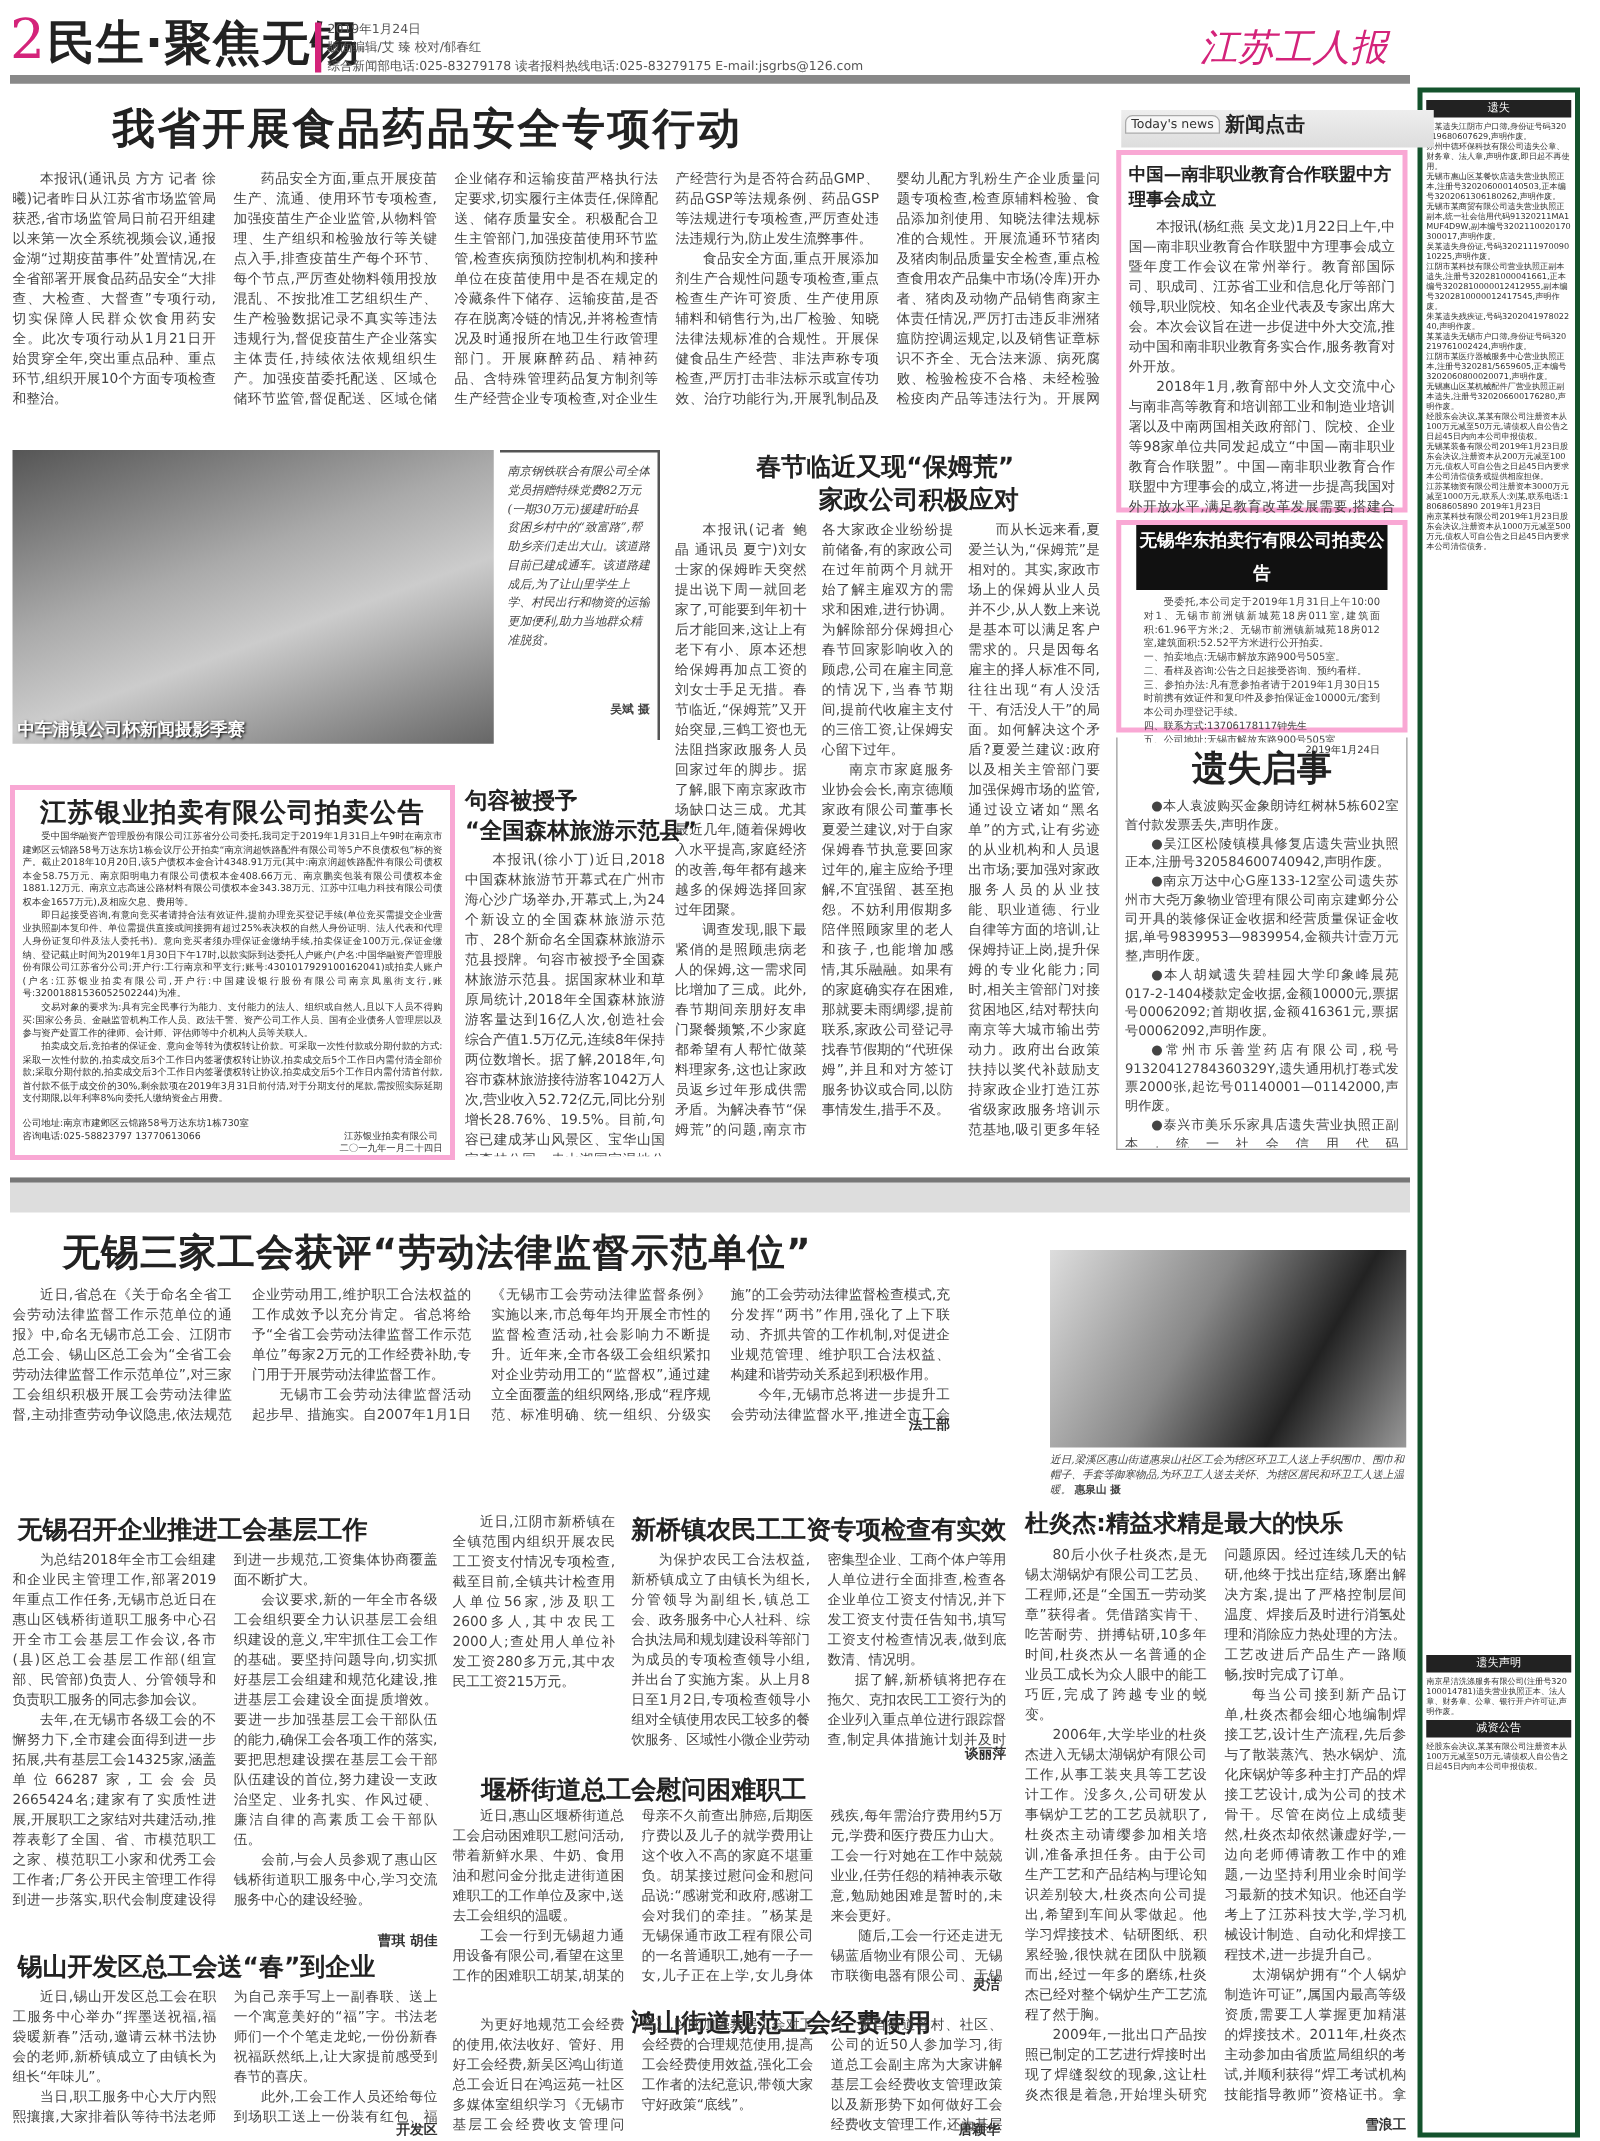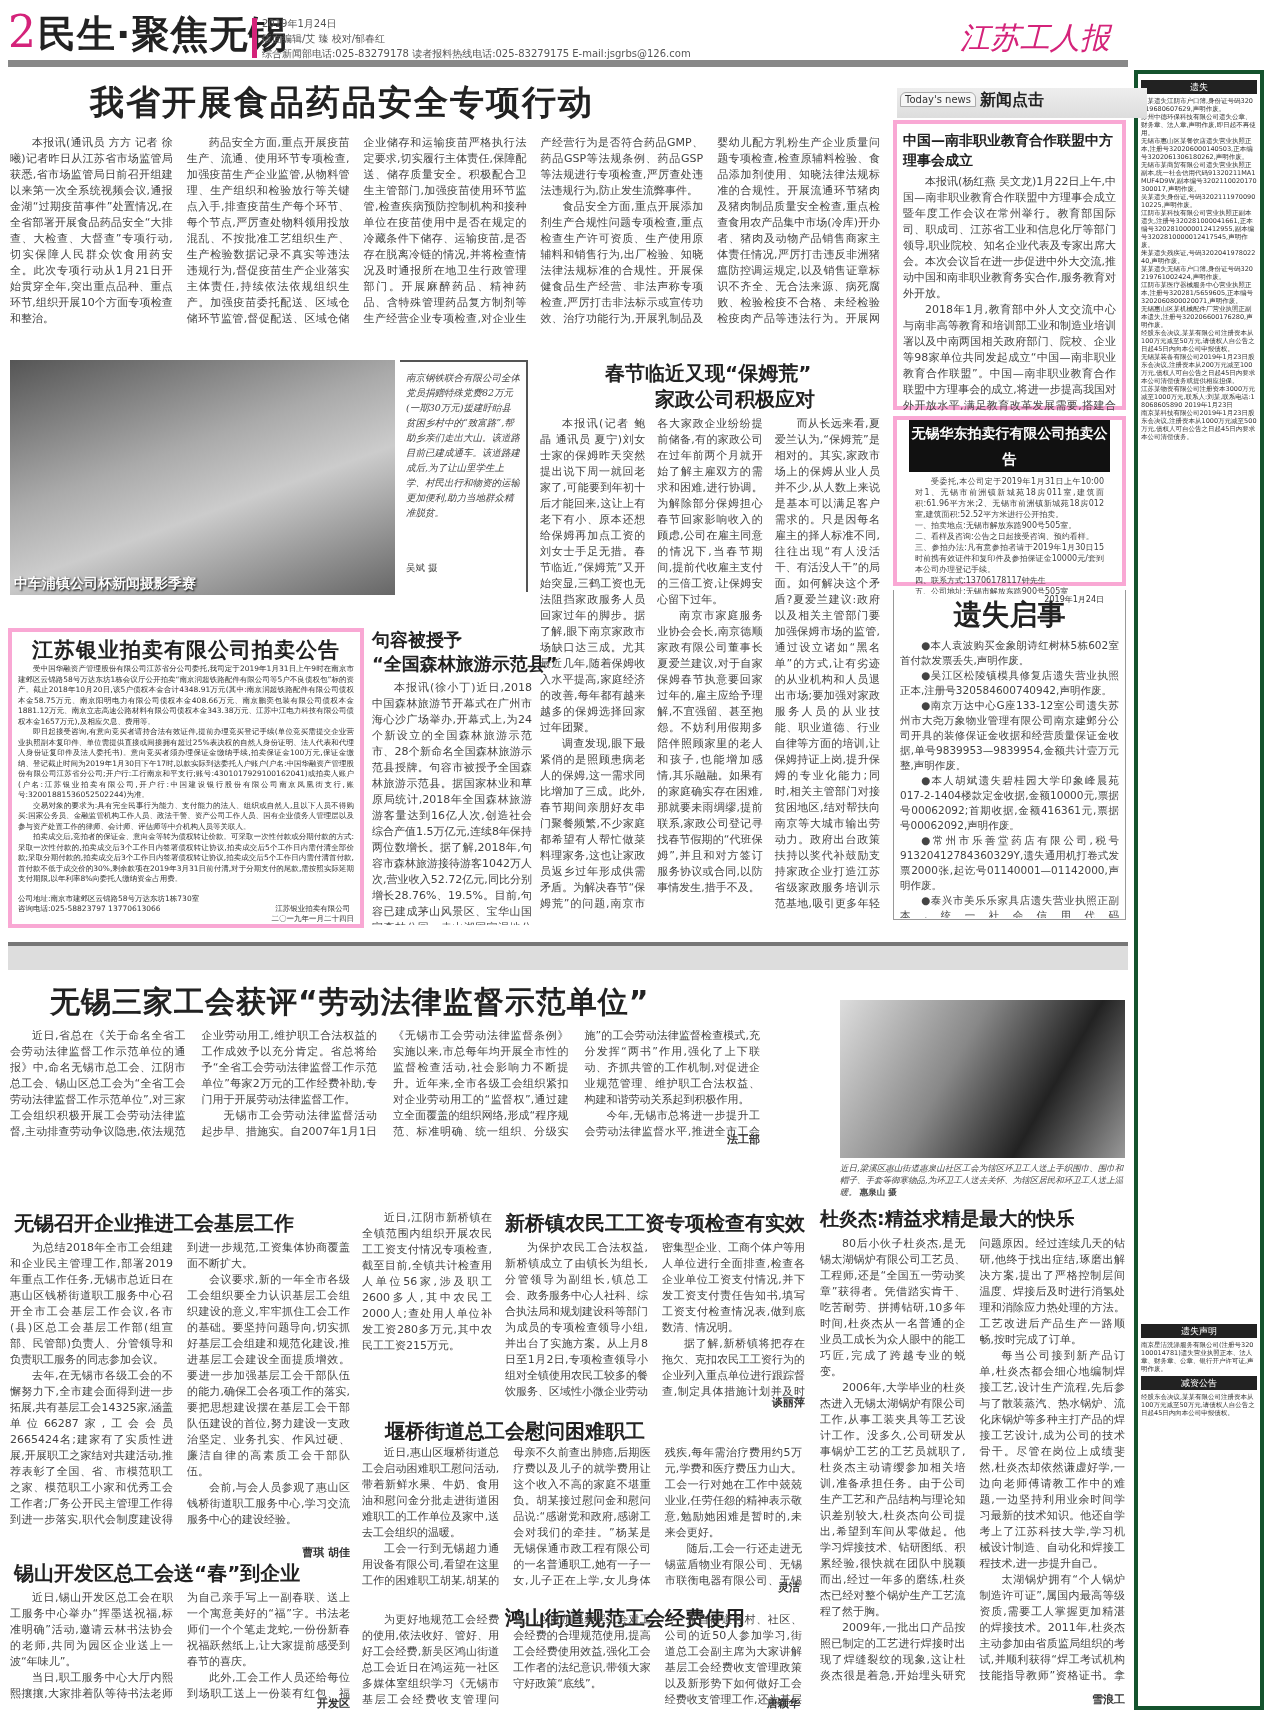--- a/index.html
+++ b/index.html
@@ -102,21 +102,21 @@
     <p>●本人胡斌遗失碧桂园大学印象峰晨苑017-2-1404楼款定金收据,金额10000元,票据号00062092;首期收据,金额416361元,票据号00062092,声明作废。</p>
     <p>●常州市乐善堂药店有限公司,税号91320412784360329Y,遗失通用机打卷式发票2000张,起讫号01140001—01142000,声明作废。</p>
     <p>●泰兴市美乐乐家具店遗失营业执照正副本,统一社会信用代码92321283MA1NWMU056,正本编号321283000201705020027,副本编号321283000201705020029,声明作废。</p>
   </div>
 </div>
 
 <div class="abs photo" style="left:10px;top:360px;width:385px;height:235px"></div>
 <div class="abs" style="left:14px;top:575px;font-size:14px;color:#fff;font-weight:bold;text-shadow:1px 1px 2px #000">中车浦镇公司杯新闻摄影季赛</div>
 <div class="abs" style="left:400px;top:360px;width:128px;height:232px;border-top:2px solid #555;border-right:2px solid #555;padding:8px 6px;font-family:'DejaVu Serif',serif;font-style:italic;font-size:9.5px;line-height:15px;color:#444;overflow:hidden">
   <div style="height:190px;overflow:hidden">南京钢铁联合有限公司全体党员捐赠特殊党费82万元(一期30万元)援建盱眙县贫困乡村中的“致富路”,帮助乡亲们走出大山。该道路目前已建成通车。该道路建成后,为了让山里学生上学、村民出行和物资的运输更加便利,助力当地群众精准脱贫。</div>
-  <div style="text-align:left;font-style:normal;font-weight:normal">吴斌 摄</div>
+  <div style="text-align:right;font-style:normal;font-weight:bold">吴斌 摄</div>
 </div>
 
 <div class="abs headline" style="left:605px;top:360px;font-size:20px;text-align:left;width:260px">春节临近又现“保姆荒”</div>
 <div class="abs headline" style="left:605px;top:386px;font-size:20px;text-align:center;width:260px">家政公司积极应对</div>
 <div class="abs col" style="left:540px;top:416px;width:340px;height:510px;column-count:3;column-gap:12px">
   <p>本报讯(记者 鲍晶 通讯员 夏宁)刘女士家的保姆昨天突然提出说下周一就回老家了,可能要到年初十后才能回来,这让上有老下有小、原本还想给保姆再加点工资的刘女士手足无措。春节临近,“保姆荒”又开始突显,三鹤工资也无法阻挡家政服务人员回家过年的脚步。据了解,眼下南京家政市场缺口达三成。尤其最近几年,随着保姆收入水平提高,家庭经济的改善,每年都有越来越多的保姆选择回家过年团聚。</p>
   <p>调查发现,眼下最紧俏的是照顾患病老人的保姆,这一需求同比增加了三成。此外,春节期间亲朋好友串门聚餐频繁,不少家庭都希望有人帮忙做菜料理家务,这也让家政员返乡过年形成供需矛盾。为解决春节“保姆荒”的问题,南京市各大家政企业纷纷提前储备,有的家政公司在过年前两个月就开始了解主雇双方的需求和困难,进行协调。为解除部分保姆担心春节回家影响收入的顾虑,公司在雇主同意的情况下,当春节期间,提前代收雇主支付的三倍工资,让保姆安心留下过年。</p>
   <p>南京市家庭服务业协会会长,南京德顺家政有限公司董事长夏爱兰建议,对于自家保姆春节执意要回家过年的,雇主应给予理解,不宜强留、甚至抱怨。不妨利用假期多陪伴照顾家里的老人和孩子,也能增加感情,其乐融融。如果有的家庭确实存在困难,那就要未雨绸缪,提前联系,家政公司登记寻找春节假期的“代班保姆”,并且和对方签订服务协议或合同,以防事情发生,措手不及。</p>
   <p>而从长远来看,夏爱兰认为,“保姆荒”是相对的。其实,家政市场上的保姆从业人员并不少,从人数上来说是基本可以满足客户需求的。只是因每名雇主的择人标准不同,往往出现“有人没活干、有活没人干”的局面。如何解决这个矛盾?夏爱兰建议:政府以及相关主管部门要加强保姆市场的监管,通过设立诸如“黑名单”的方式,让有劣迹的从业机构和人员退出市场;要加强对家政服务人员的从业技能、职业道德、行业自律等方面的培训,让保姆持证上岗,提升保姆的专业化能力;同时,相关主管部门对接贫困地区,结对帮扶向南京等大城市输出劳动力。政府出台政策扶持以奖代补鼓励支持家政企业打造江苏省级家政服务培训示范基地,吸引更多年轻人从事家政行业,以品牌的力量影响带动家政行业,以满足更高的市场需求。</p>
 </div>
@@ -194,21 +194,21 @@
   <p>2006年,大学毕业的杜炎杰进入无锡太湖锅炉有限公司工作,从事工装夹具等工艺设计工作。没多久,公司研发从事锅炉工艺的工艺员就职了,杜炎杰主动请缨参加相关培训,准备承担任务。由于公司生产工艺和产品结构与理论知识差别较大,杜炎杰向公司提出,希望到车间从零做起。他学习焊接技术、钻研图纸、积累经验,很快就在团队中脱颖而出,经过一年多的磨练,杜炎杰已经对整个锅炉生产工艺流程了然于胸。</p>
   <p>2009年,一批出口产品按照已制定的工艺进行焊接时出现了焊缝裂纹的现象,这让杜炎杰很是着急,开始埋头研究问题原因。经过连续几天的钻研,他终于找出症结,琢磨出解决方案,提出了严格控制层间温度、焊接后及时进行消氢处理和消除应力热处理的方法。工艺改进后产品生产一路顺畅,按时完成了订单。</p>
   <p>每当公司接到新产品订单,杜炎杰都会细心地编制焊接工艺,设计生产流程,先后参与了散装蒸汽、热水锅炉、流化床锅炉等多种主打产品的焊接工艺设计,成为公司的技术骨干。尽管在岗位上成绩斐然,杜炎杰却依然谦虚好学,一边向老师傅请教工作中的难题,一边坚持利用业余时间学习最新的技术知识。他还自学考上了江苏科技大学,学习机械设计制造、自动化和焊接工程技术,进一步提升自己。</p>
   <p>太湖锅炉拥有“个人锅炉制造许可证”,属国内最高等级资质,需要工人掌握更加精湛的焊接技术。2011年,杜炎杰主动参加由省质监局组织的考试,并顺利获得“焊工考试机构技能指导教师”资格证书。拿到证书后,杜炎杰立刻开始“传帮带”,车间里经常能看到他耐着高温、粉尘,手把手教工人操作的场景,年纪轻轻的他俨然已经是公司的“老师傅”。</p>
 
 </div>
 <div class="abs sign" style="left:1040px;top:1692px;width:85px">雪浪工</div>
 
 <div class="abs headline" style="left:14px;top:1560px;font-size:20px">锡山开发区总工会送“春”到企业</div>
 <div class="abs col" style="left:10px;top:1590px;width:340px;height:120px;column-count:2;column-gap:14px">
-  <p>近日,锡山开发区总工会在职工服务中心举办“挥墨送祝福,标准明确”活动,邀请云林书法协会的老师,共同为园区企业送上一波“年味儿”。</p>
+  <p>近日,锡山开发区总工会在职工服务中心举办“挥墨送祝福,福袋暖新春”活动,邀请云林书法协会的老师,新桥镇成立了由镇长为组长“年味儿”。</p>
   <p>当日,职工服务中心大厅内熙熙攘攘,大家排着队等待书法老师为自己亲手写上一副春联、送上一个寓意美好的“福”字。书法老师们一个个笔走龙蛇,一份份新春祝福跃然纸上,让大家提前感受到春节的喜庆。</p>
   <p>此外,工会工作人员还给每位到场职工送上一份装有红包、福字贴的新年福袋。大家纷纷在新年卡片上写下自己对亲朋好友的祝福和对2019年的期许。</p>
 </div>
 <div class="abs sign" style="left:260px;top:1696px;width:90px">开发区</div>
 
 <div class="abs headline" style="left:505px;top:1605px;font-size:20px">鸿山街道规范工会经费使用</div>
 <div class="abs col" style="left:362px;top:1612px;width:440px;height:98px;column-count:3;column-gap:14px;padding-top:0">
   <p>为更好地规范工会经费的使用,依法收好、管好、用好工会经费,新吴区鸿山街道总工会近日在鸿运苑一社区多媒体室组织学习《无锡市基层工会经费收支管理问答》,以此加强基层工会对工会经费的合理规范使用,提高工会经费使用效益,强化工会工作者的法纪意识,带领大家守好政策“底线”。</p>
   <p>来自街道各村、社区、公司的近50人参加学习,街道总工会副主席为大家讲解基层工会经费收支管理政策以及新形势下如何做好工会经费收支管理工作,还为基层工会经费支出范围、用途、重点及作用进行了现场答疑。现场共发放学习材料100余份。</p>
 </div>

